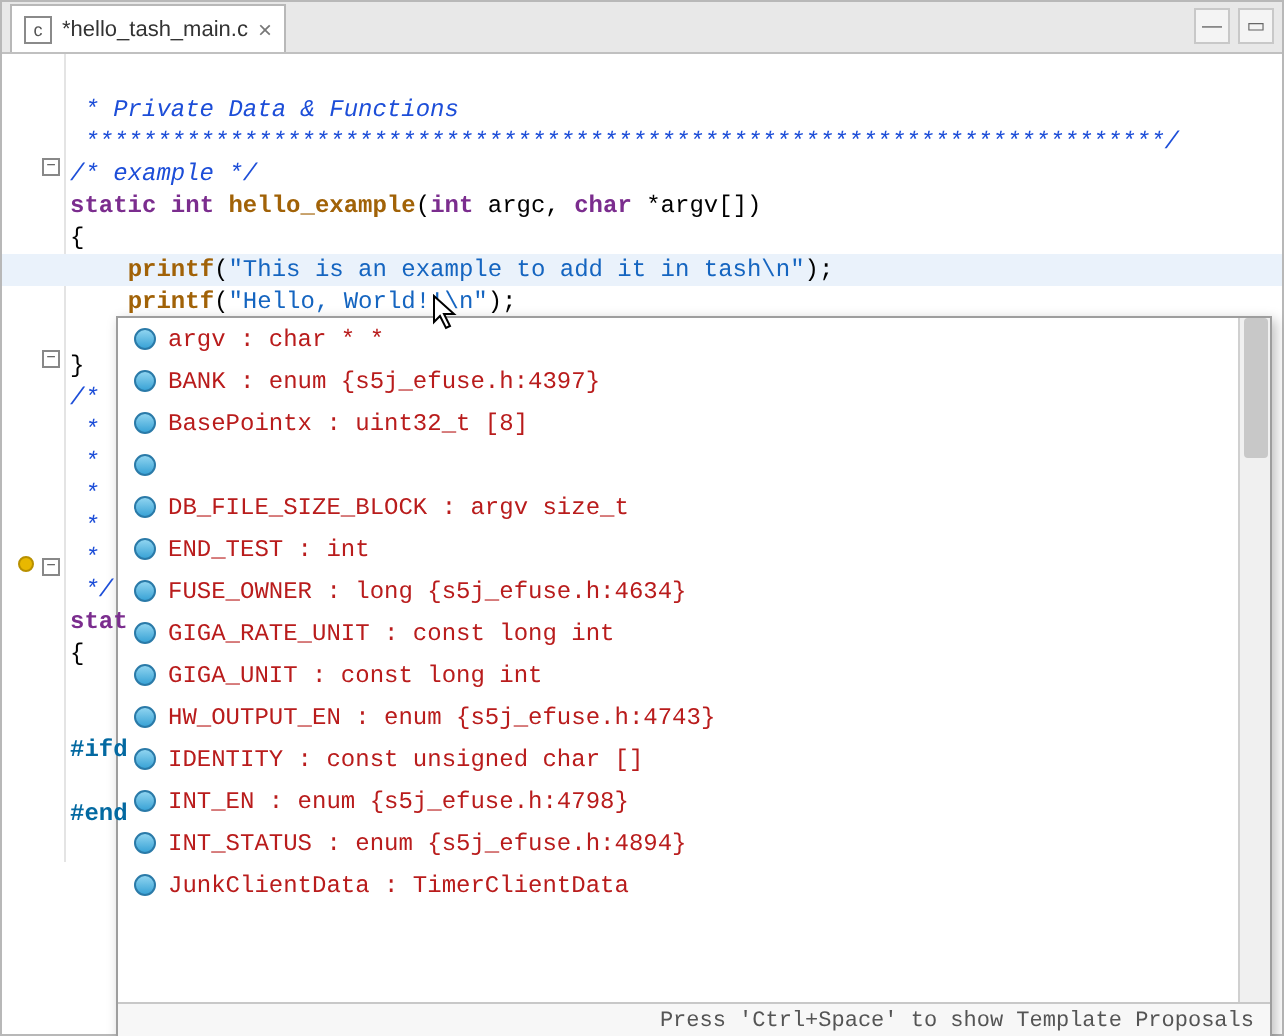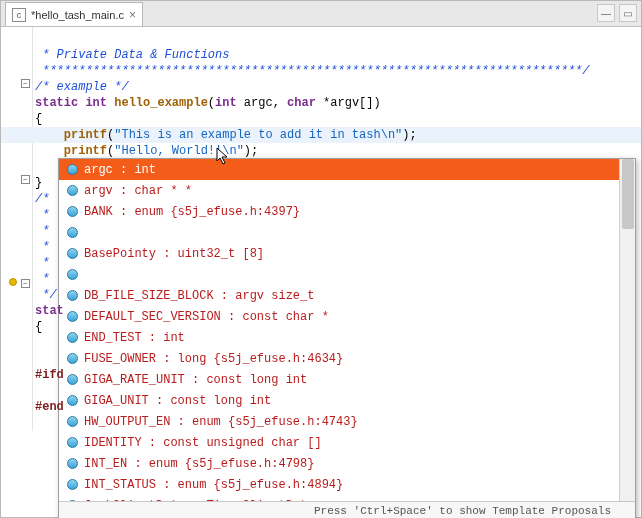--- a/index.html
+++ b/index.html
@@ -13,31 +13,31 @@
   .tb-btn { width: 18px; height: 18px; border: 1px solid #c8c8c8; background: #f4f4f4; display: flex; align-items: center; justify-content: center; font-size: 10px; color: #666; }
   .editor { position: relative; padding: 4px 0 0 0; font-family: Consolas, "Courier New", monospace; font-size: 12px; line-height: 16px; }
   .gutter { position: absolute; left: 0; top: 0; bottom: 0; width: 32px; border-right: 1px solid #e4e4e4; background: #fff; }
   .code { padding-left: 34px; white-space: pre; color: #000; }
   .fold { position: absolute; left: 20px; width: 9px; height: 9px; border: 1px solid #888; background: #fff; font-size: 8px; line-height: 7px; text-align: center; color: #555; }
   .dot-marker { position: absolute; left: 8px; width: 8px; height: 8px; border-radius: 50%; background: #e8b800; border: 1px solid #b89000; }
   .c-green { color: #1d4ed8; font-style: italic; }
   .c-purple { color: #7b2d8e; font-weight: bold; }
   .c-dblue { color: #a16207; font-weight: bold; }
   .c-blue { color: #1565c0; }
-  .c-brown { color: #7f1d1d; font-weight: bold; }
+  .c-brown { color: #0369a1; font-weight: bold; }
   .hl-line { background: #eaf2fb; position: absolute; left: 0; right: 0; height: 16px; z-index: 0; }
   .code > span { position: relative; z-index: 1; }
   .popup { position: absolute; left: 57px; top: 131px; width: 578px; height: 362px; background: #fff; border: 1px solid #9e9e9e; box-shadow: 2px 2px 6px rgba(0,0,0,.25); display: flex; flex-direction: column; }
   .popup-list { flex: 1; overflow: hidden; position: relative; }
   .item { height: 21px; display: flex; align-items: center; padding-left: 8px; gap: 6px; font-size: 12px; color: #b91c1c; cursor: pointer; }
   .item.selected { background: #f35c19; color: #fff; }
   .bullet { width: 11px; height: 11px; border-radius: 50%; background: linear-gradient(180deg,#8fd4f0,#3aa3d6); border: 1px solid #2a7aa8; flex-shrink: 0; }
   .popup-scroll { position: absolute; right: 0; top: 0; bottom: 0; width: 16px; background: #f0f0f0; border-left: 1px solid #d0d0d0; }
   .popup-scroll-thumb { position: absolute; top: 0; left: 2px; width: 12px; height: 70px; background: #c8c8c8; border-radius: 2px; }
-  .status { height: 18px; border-top: 1px solid #c8c8c8; font-size: 11px; color: #555; display: flex; align-items: center; justify-content: flex-end; padding-right: 24px; background: #f7f7f7; }
+  .status { height: 18px; border-top: 1px solid #c8c8c8; font-size: 11px; color: #555; display: flex; align-items: center; justify-content: flex-end; padding-right: 8px; background: #f7f7f7; }
   .cursor-pointer { position: absolute; left: 215px; top: 146px; z-index: 50; pointer-events: none; }
 </style>
 </head>
 <body>
 
 <div class="window">
 
   <div class="tabbar">
     <div class="tab">
       <span class="c-icon">c</span>
@@ -79,49 +79,38 @@
 <span>{</span>
 <span></span>
 <span></span>
 <span class="c-brown">#ifd</span>
 <span></span>
 <span class="c-brown">#end</span>
     </div>
 
     <div class="popup">
       <div class="popup-list">
-        <div class="item selected">
-            <span class="bullet"></span>
-            <span>argc : int</span>
-          </div>
         <div class="item">
             <span class="bullet"></span>
             <span>argv : char * *</span>
           </div>
         <div class="item">
             <span class="bullet"></span>
             <span>BANK : enum {s5j_efuse.h:4397}</span>
           </div>
         <div class="item">
             <span class="bullet"></span>
-          </div>
-        <div class="item">
-            <span class="bullet"></span>
-            <span>BasePointy : uint32_t [8]</span>
+            <span>BasePointx : uint32_t [8]</span>
           </div>
         <div class="item">
             <span class="bullet"></span>
           </div>
         <div class="item">
             <span class="bullet"></span>
             <span>DB_FILE_SIZE_BLOCK : argv size_t</span>
-          </div>
-        <div class="item">
-            <span class="bullet"></span>
-            <span>DEFAULT_SEC_VERSION : const char *</span>
           </div>
         <div class="item">
             <span class="bullet"></span>
             <span>END_TEST : int</span>
           </div>
         <div class="item">
             <span class="bullet"></span>
             <span>FUSE_OWNER : long {s5j_efuse.h:4634}</span>
           </div>
         <div class="item">

